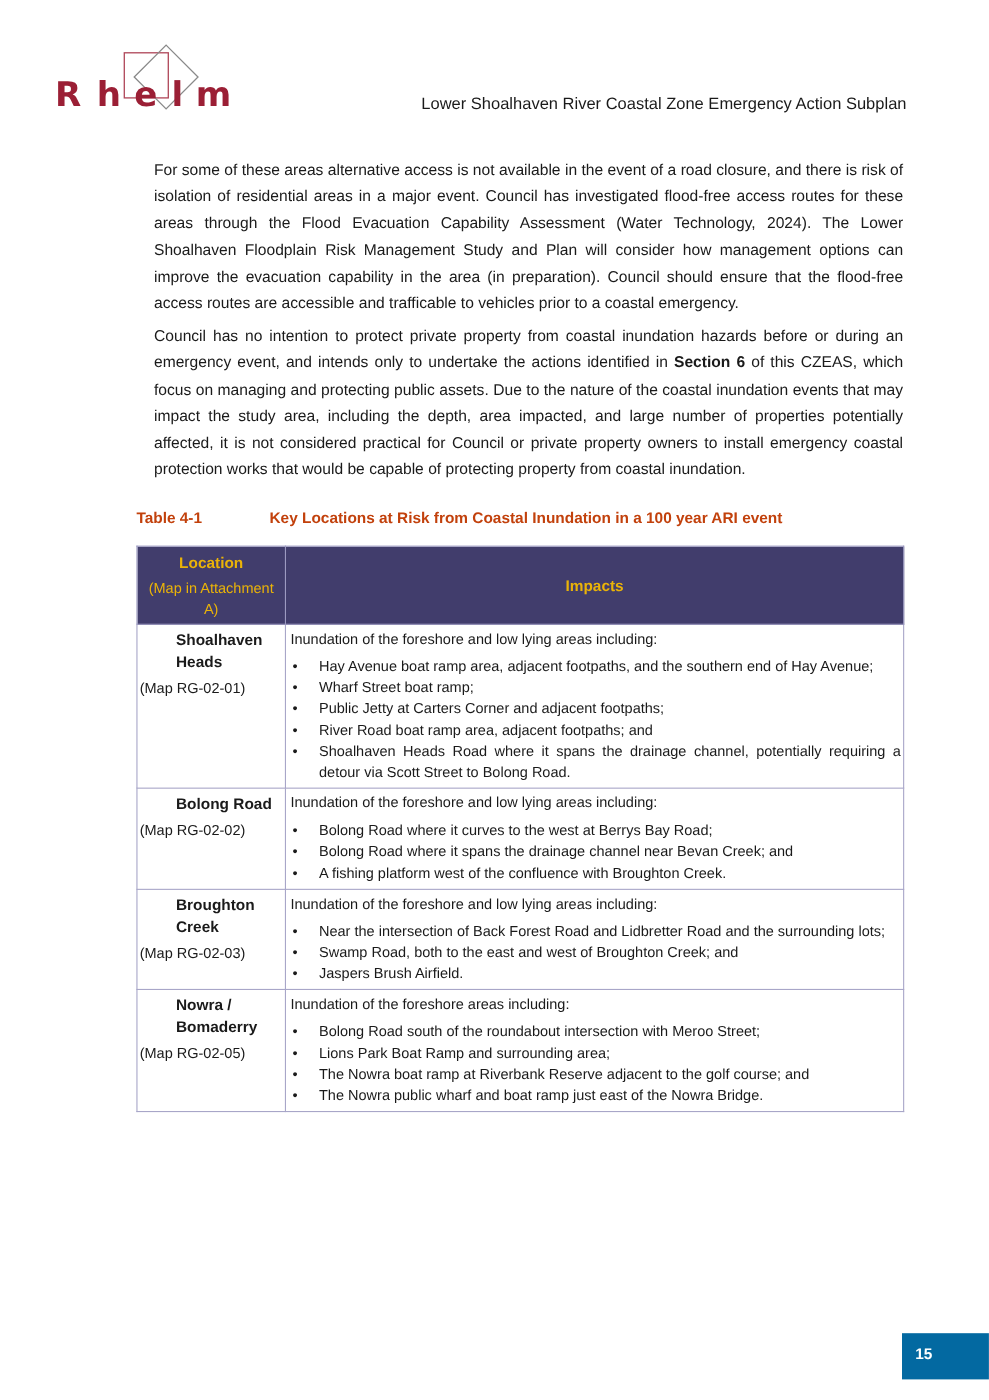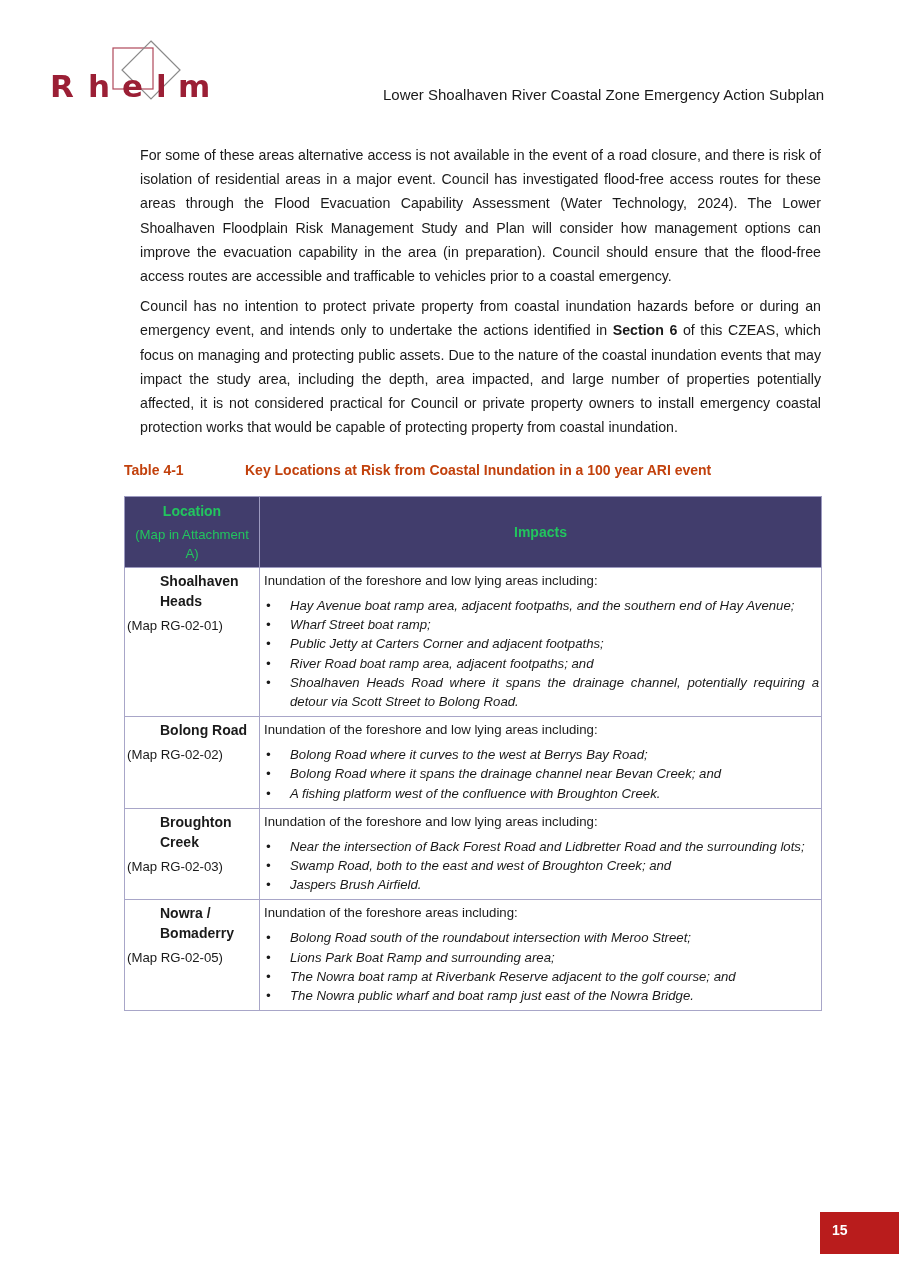--- a/index.html
+++ b/index.html
@@ -11,33 +11,33 @@
   .logo .letters span { position: absolute; top: 0; }
   .logo svg { position: absolute; left: 0; top: 0; }
   .running-header { position: absolute; left: 383px; top: 86px; font-size: 15px; color: #1a1a1a; }
   .content { position: absolute; left: 124px; top: 143px; width: 697px; }
   p.body { margin: 0 0 6px 16px; font-size: 14.2px; line-height: 24.2px; text-align: justify; }
   p.body b { font-weight: bold; }
   .caption { position: absolute; left: 124px; top: 462px; font-size: 14px; font-weight: bold; color: #c2410c; }
   .caption .num { display: inline-block; width: 121px; }
   table.risk { position: absolute; left: 124px; top: 496px; width: 698px; border-collapse: collapse;
                font-size: 13.2px; }
-  table.risk th { background: #413d6c; color: #22c55e; border: 1px solid #9c9ac0; padding: 4px 3px; font-weight: normal; margin-left: 46px; }
+  table.risk th { background: #413d6c; color: #eab308; border: 1px solid #9c9ac0; padding: 4px 3px; font-weight: normal; margin-left: 46px; }
   table.risk th .loc-title { font-weight: bold; font-size: 14px; display: block; margin-bottom: 4px; }
   table.risk th.col-loc { width: 128px; height: 62px; text-align: center; line-height: 19px; }
   table.risk th.col-imp { font-weight: bold; font-size: 14px; text-align: center; }
   table.risk td { border: 1px solid #a8a6c8; vertical-align: top; padding: 3px 2px 5px 2px; }
   table.risk td.loc { width: 130px; }
   .loc-name { font-weight: bold; font-size: 14px; line-height: 20px; display: block; margin-left: 33px; }
   .loc-map { display: block; margin-top: 5px; line-height: 20px; }
   .intro { display: block; line-height: 20px; padding-left: 2px; }
-  ul.imp { margin: 5px 0 0 0; padding: 0; list-style: none; font-style: italic; }
+  ul.imp { margin: 5px 0 0 0; padding: 0; list-style: none; }
   ul.imp li { position: relative; padding-left: 28px; line-height: 19.2px; text-align: justify; }
   ul.imp li::before { content: "\2022"; position: absolute; left: 4px; top: 0; }
-  .page-num { position: absolute; left: 820px; top: 1212px; width: 79px; height: 42px; background: #b91c1c; }
+  .page-num { position: absolute; left: 820px; top: 1212px; width: 79px; height: 42px; background: #0369a1; }
   .page-num span { position: absolute; left: 12px; top: 10px; color: #ffffff; font-weight: bold; font-size: 14px; }
 </style>
 </head>
 <body>
 
 <div class="logo">
   <svg width="170" height="64" viewBox="0 0 170 64">
     <rect x="67" y="8" width="40" height="41" fill="none" stroke="#b0485a" stroke-width="1.2"></rect>
     <polygon points="107,1 136,30 107,59 78,30" fill="none" stroke="#8a8a8a" stroke-width="1.2" transform="translate(-2,0)"></polygon>
   </svg>

